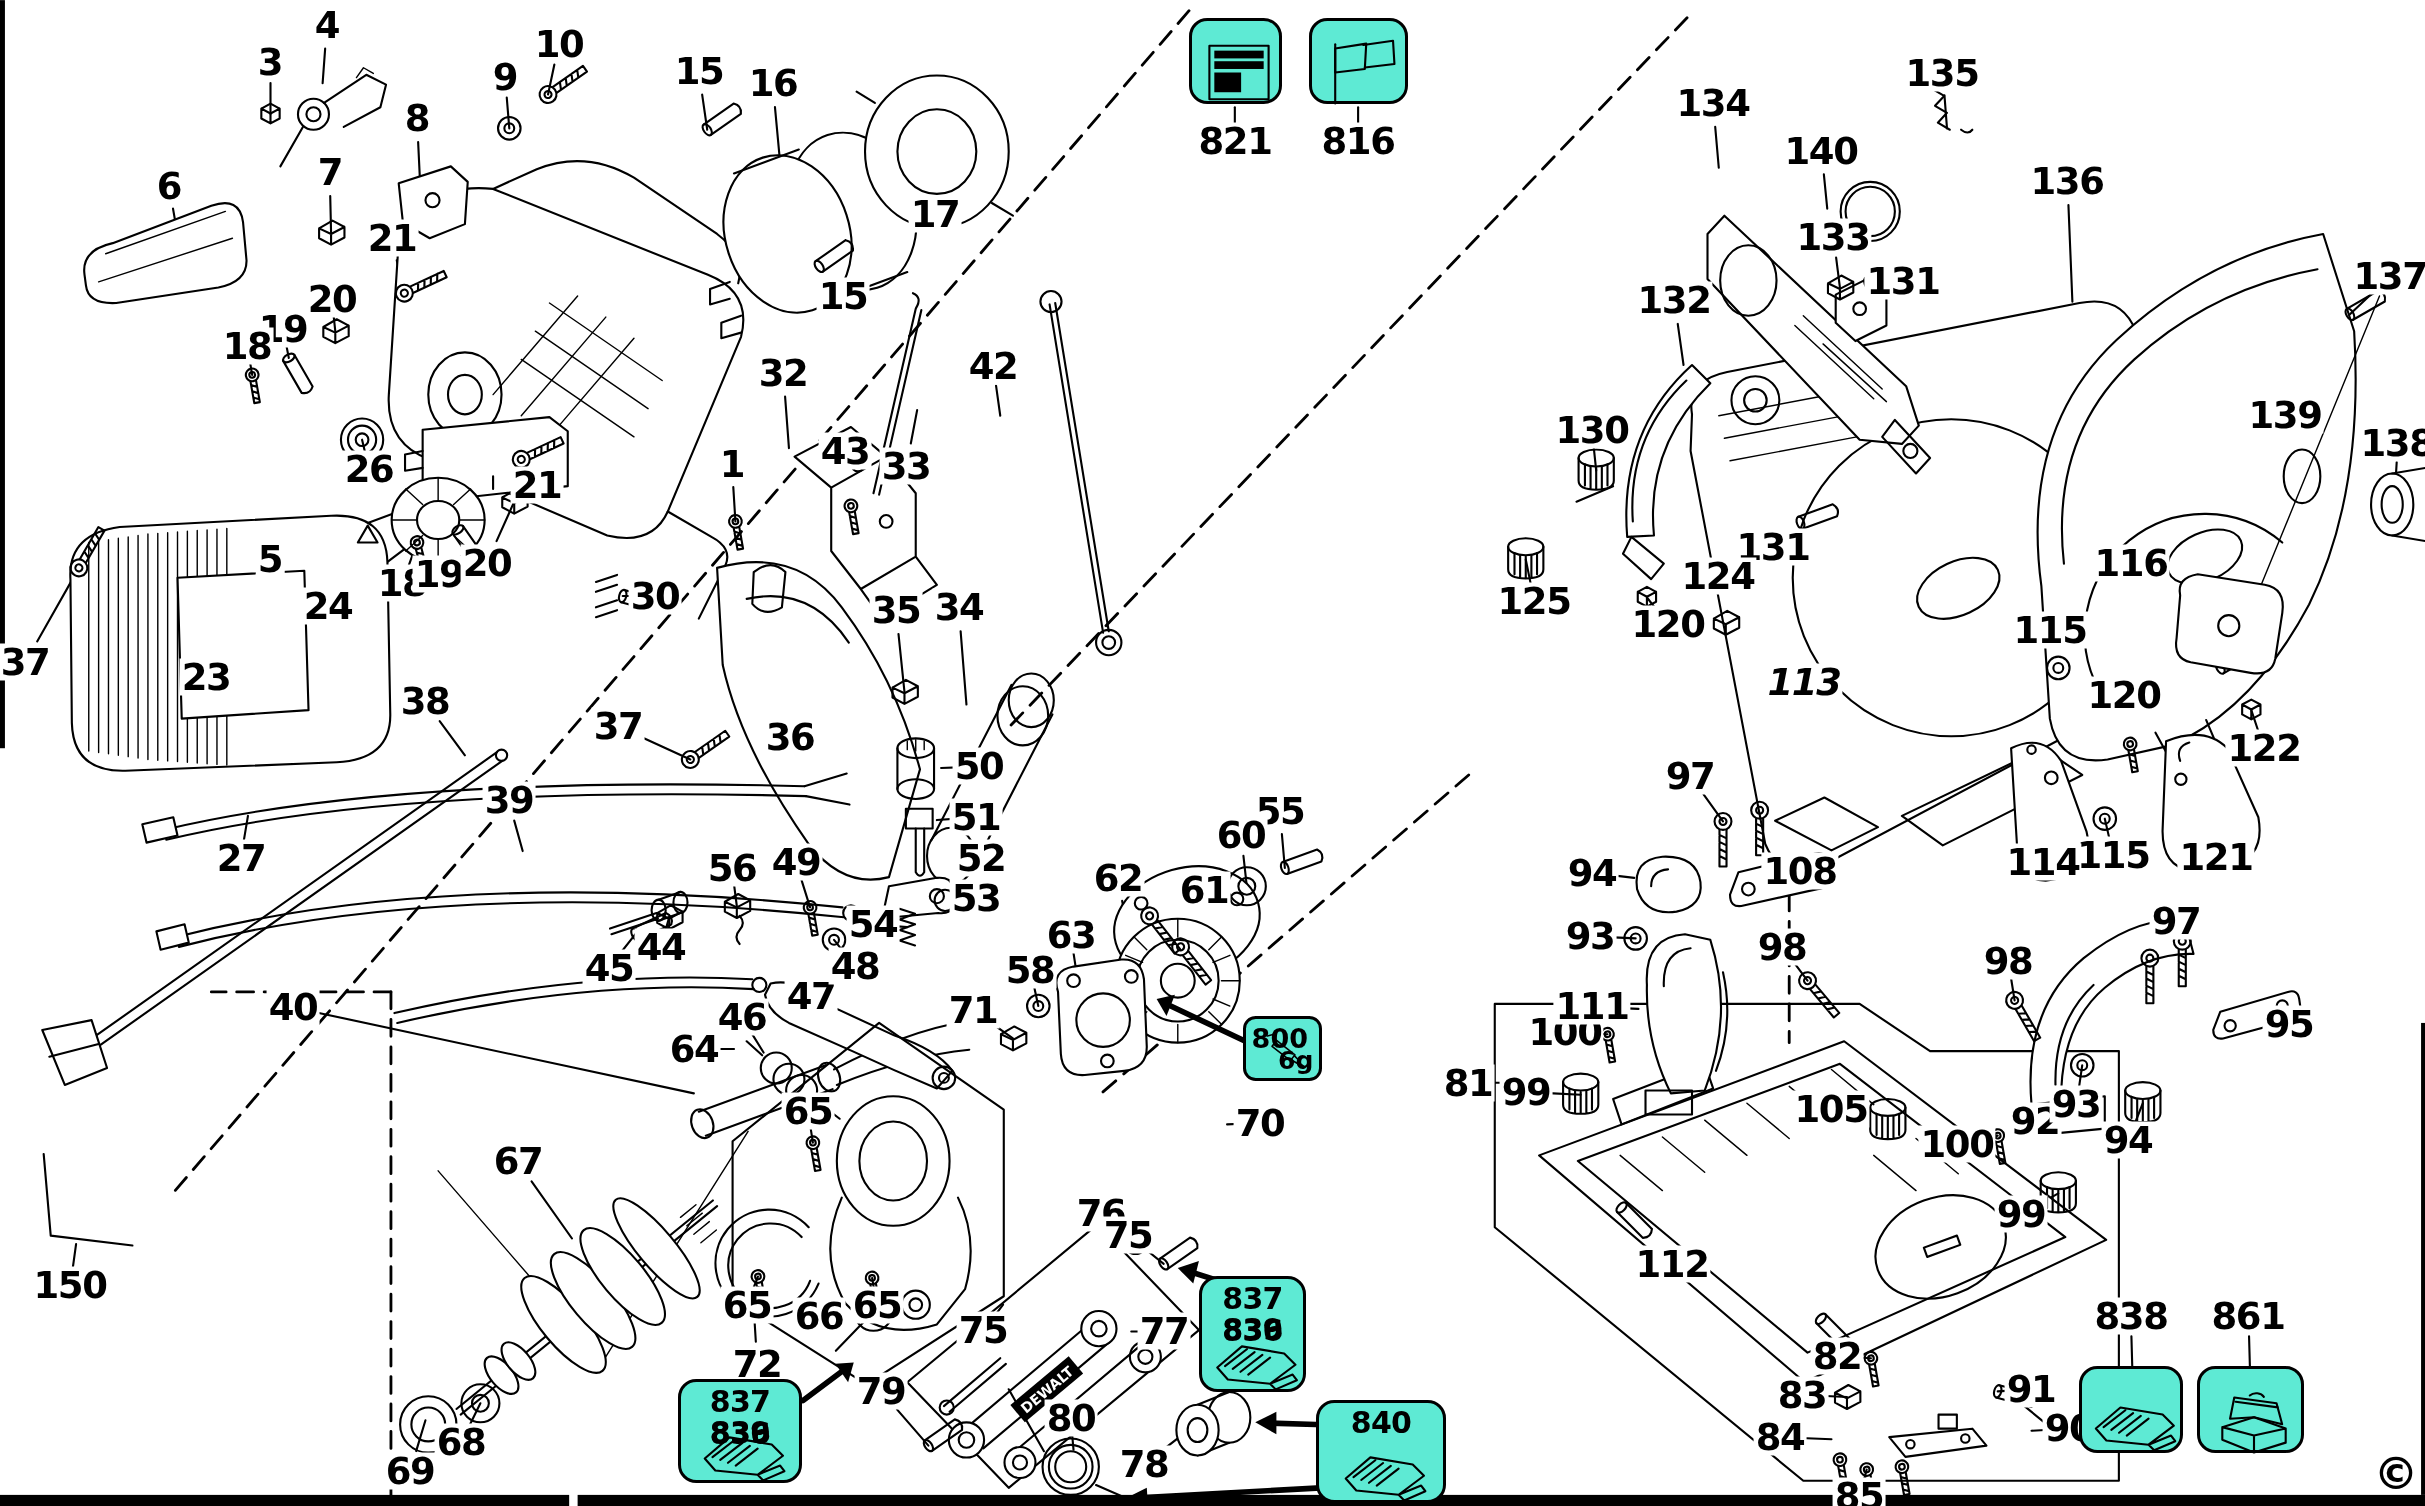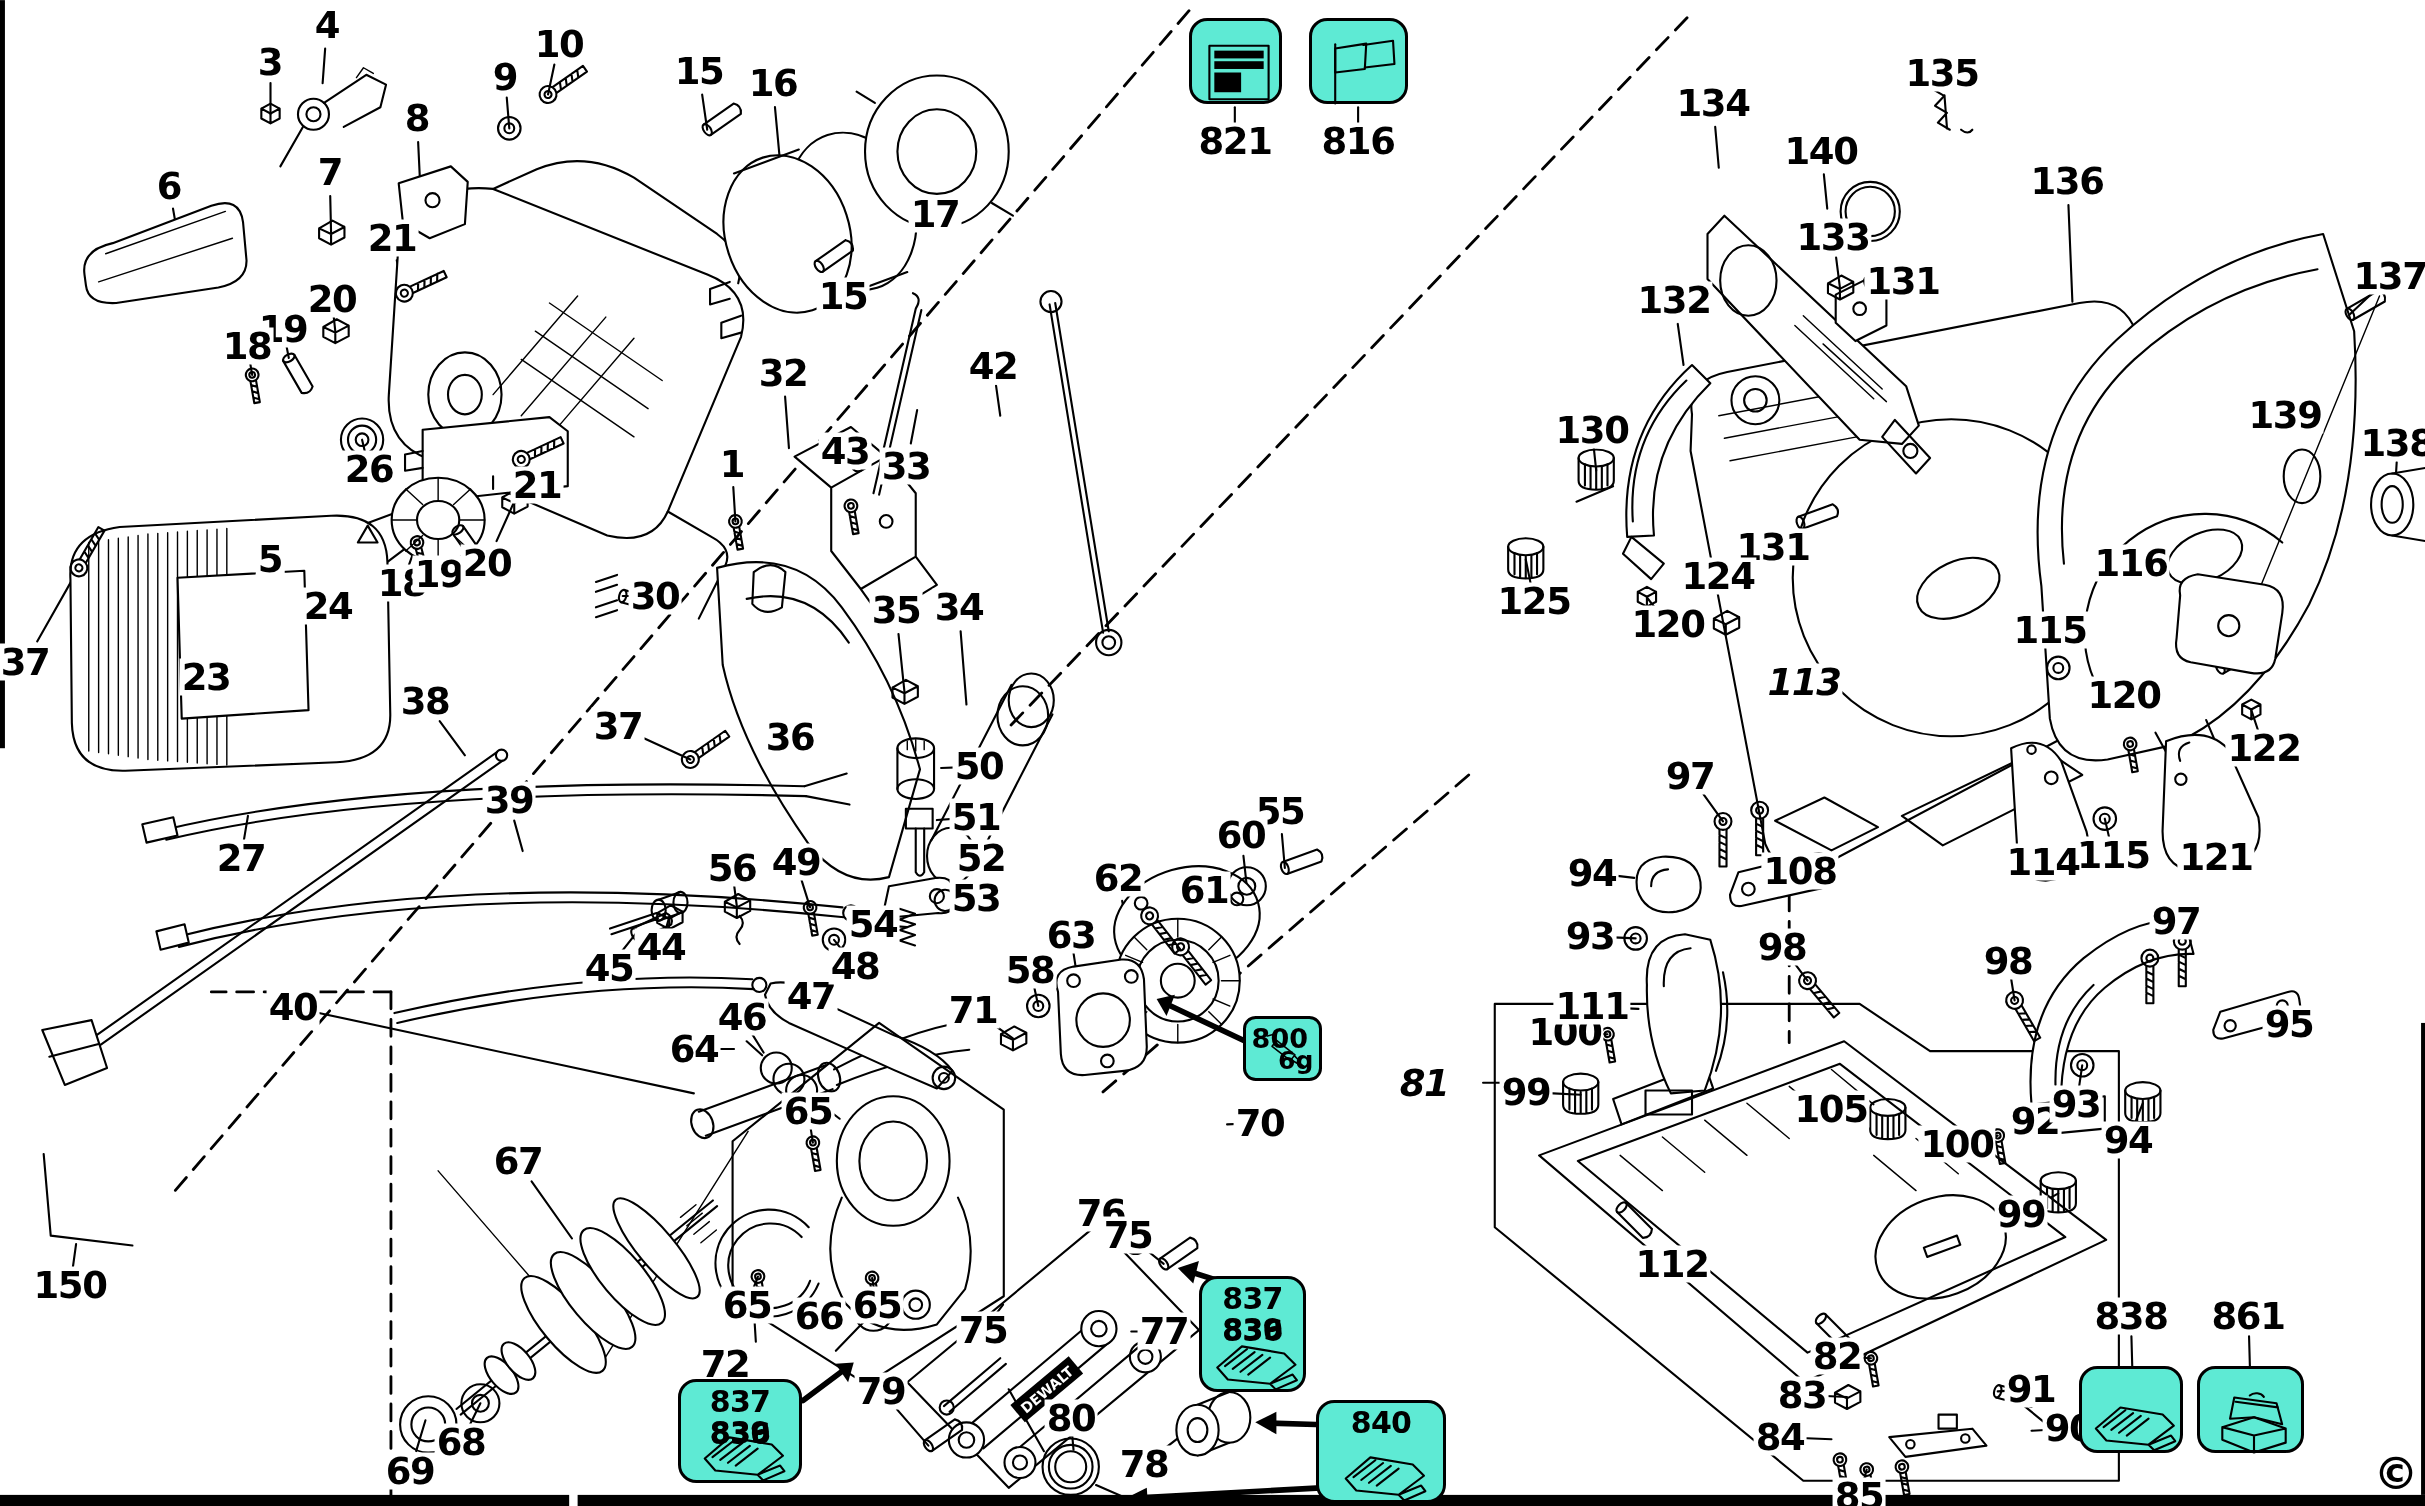--- a/index.html
+++ b/index.html
@@ -706,37 +706,37 @@
       <div class="part-label" style="left: 811px; top: 996px;">47</div>
       <div class="part-label" style="left: 855px; top: 966px;">48</div>
       <div class="part-label" style="left: 1071px; top: 935px;">63</div>
       <div class="part-label" style="left: 1030px; top: 970px;">58</div>
       <div class="part-label" style="left: 973px; top: 1010px;">71</div>
       <div class="part-label" style="left: 694px; top: 1049px;">64</div>
       <div class="part-label" style="left: 808px; top: 1111px;">65</div>
       <div class="part-label" style="left: 747px; top: 1305px;">65</div>
       <div class="part-label" style="left: 877px; top: 1305px;">65</div>
       <div class="part-label" style="left: 819px; top: 1316px;">66</div>
-      <div class="part-label" style="left: 725px; top: 1364px;">72</div>
+      <div class="part-label" style="left: 757px; top: 1364px;">72</div>
       <div class="part-label" style="left: 518px; top: 1161px;">67</div>
       <div class="part-label" style="left: 461px; top: 1442px;">68</div>
       <div class="part-label" style="left: 410px; top: 1471px;">69</div>
       <div class="part-label" style="left: 1280px; top: 811px;">55</div>
       <div class="part-label" style="left: 1241px; top: 835px;">60</div>
       <div class="part-label" style="left: 1204px; top: 890px;">61</div>
       <div class="part-label" style="left: 1118px; top: 878px;">62</div>
       <div class="part-label" style="left: 1260px; top: 1123px;">70</div>
       <div class="part-label" style="left: 1101px; top: 1213px;">76</div>
       <div class="part-label" style="left: 1128px; top: 1235px;">75</div>
       <div class="part-label" style="left: 983px; top: 1330px;">75</div>
       <div class="part-label" style="left: 1164px; top: 1331px;">77</div>
       <div class="part-label" style="left: 881px; top: 1391px;">79</div>
       <div class="part-label" style="left: 1071px; top: 1418px;">80</div>
       <div class="part-label" style="left: 1144px; top: 1464px;">78</div>
-      <div class="part-label" style="left: 1424px; top: 1083px; font-style: italic;">81</div>
+      <div class="part-label" style="left: 1468px; top: 1083px;">81</div>
       <div class="part-label" style="left: 1672px; top: 1264px;">112</div>
       <div class="part-label" style="left: 1837px; top: 1356px;">82</div>
       <div class="part-label" style="left: 1802px; top: 1395px;">83</div>
       <div class="part-label" style="left: 1780px; top: 1437px;">84</div>
       <div class="part-label" style="left: 1859px; top: 1496px;">85</div>
       <div class="part-label" style="left: 2031px; top: 1389px;">91</div>
       <div class="part-label" style="left: 2069px; top: 1428px;">90</div>
       <div class="part-label" style="left: 1565px; top: 1032px;">100</div>
       <div class="part-label" style="left: 1526px; top: 1092px;">99</div>
       <div class="part-label" style="left: 1831px; top: 1109px;">105</div>

